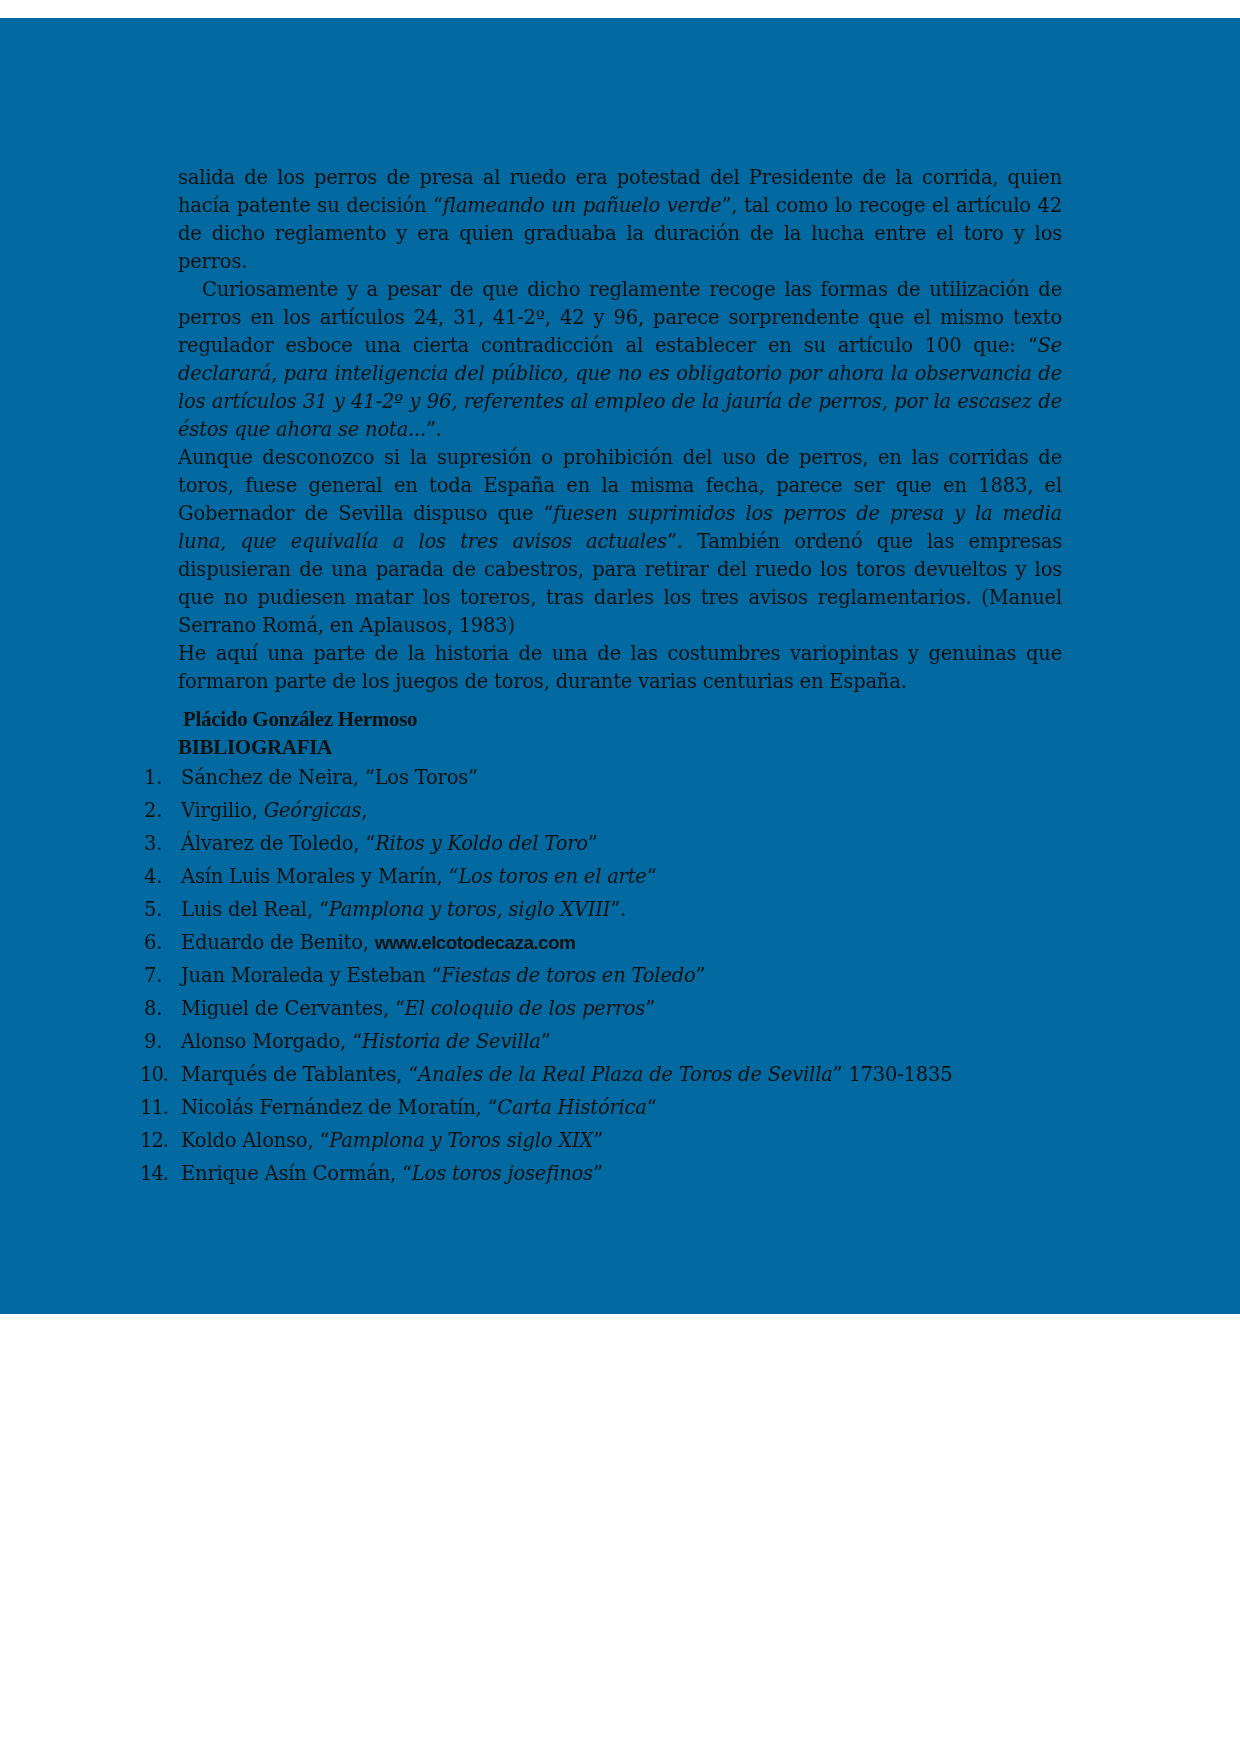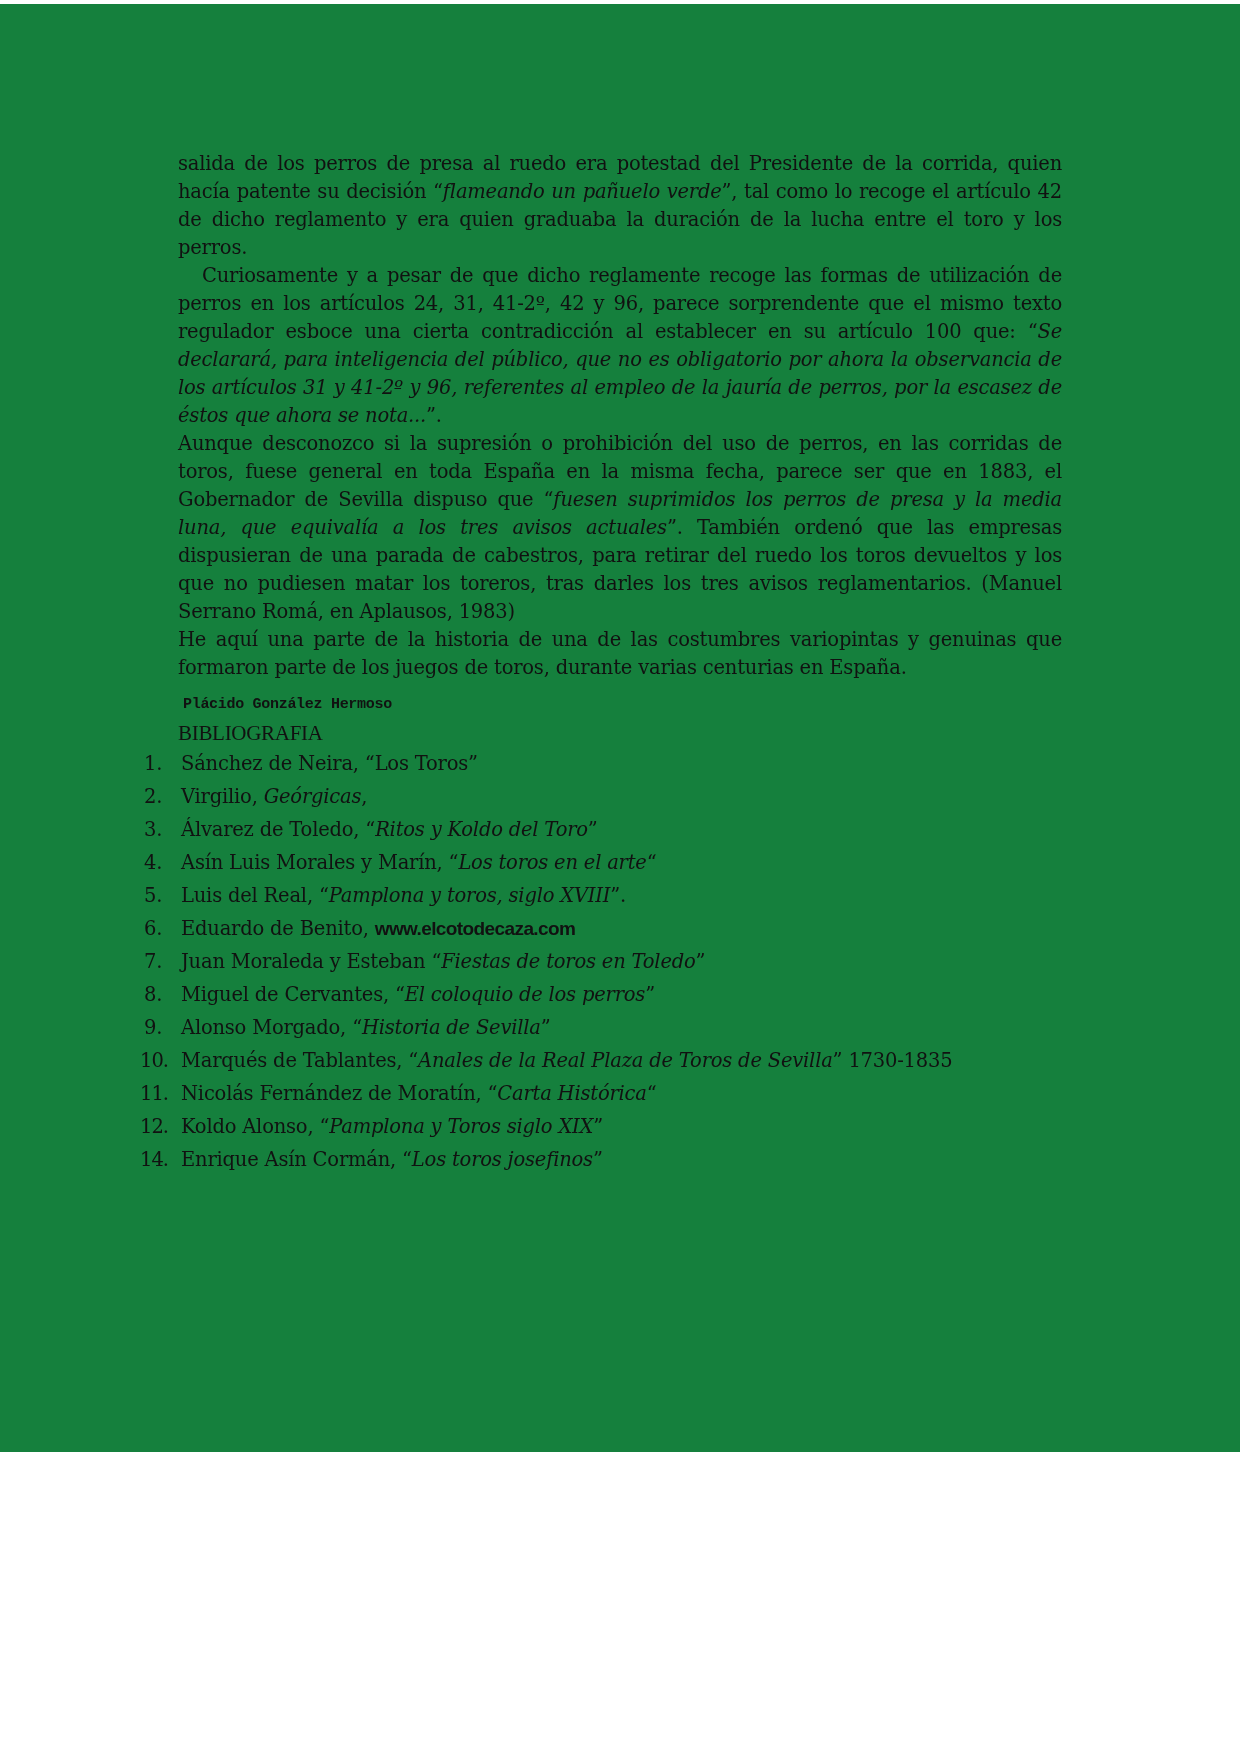--- a/index.html
+++ b/index.html
@@ -10,24 +10,24 @@
     body {
       width: 1240px;
       height: 1754px;
       position: relative;
       overflow: hidden;
       color: #111111;
       font-family: "DejaVu Serif", "Liberation Serif", serif;
     }
     .page {
       position: absolute;
-      left: 0; top: 4px;
+      left: 0; top: 18px;
       width: 1240px;
-      height: 1448px;
-      background: #15803d;
+      height: 1296px;
+      background: #0369a1;
     }
     .body-text {
       position: absolute;
       left: 178px;
       top: 146px;
       width: 884px;
       font-size: 19.5px;
       line-height: 28px;
       text-align: justify;
       letter-spacing: -0.2px;
@@ -38,32 +38,32 @@
     .body-text p.indent {
       text-indent: 24px;
     }
     .body-text em {
       font-style: italic;
     }
     .author {
       position: absolute;
       left: 183px;
       top: 687px;
-      font-family: Liberation Mono, monospace;
+      font-family: Liberation Serif, serif;
       font-weight: bold;
-      font-size: 15px;
+      font-size: 21px;
       line-height: 28px;
       letter-spacing: -0.3px;
     }
     .heading {
       position: absolute;
       left: 178px;
       top: 715px;
       font-family: "Liberation Serif", "DejaVu Serif", serif;
-      font-weight: normal;
+      font-weight: bold;
       font-size: 21px;
       line-height: 28px;
       letter-spacing: -0.3px;
     }
     .biblio {
       position: absolute;
       left: 140px;
       top: 743px;
       width: 960px;
       margin: 0;

